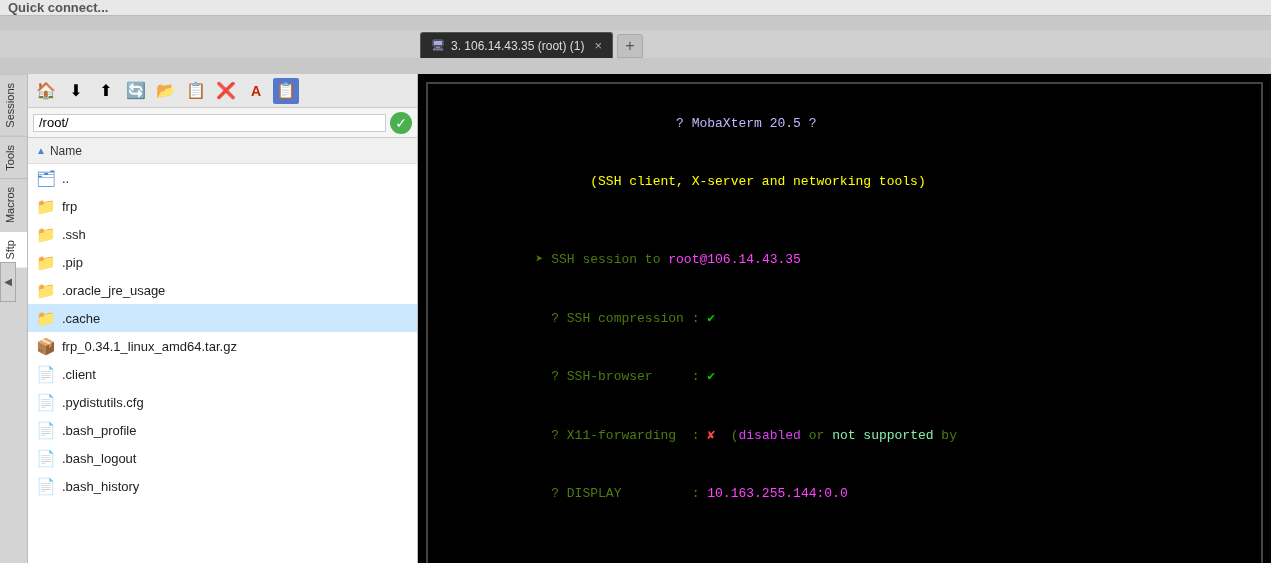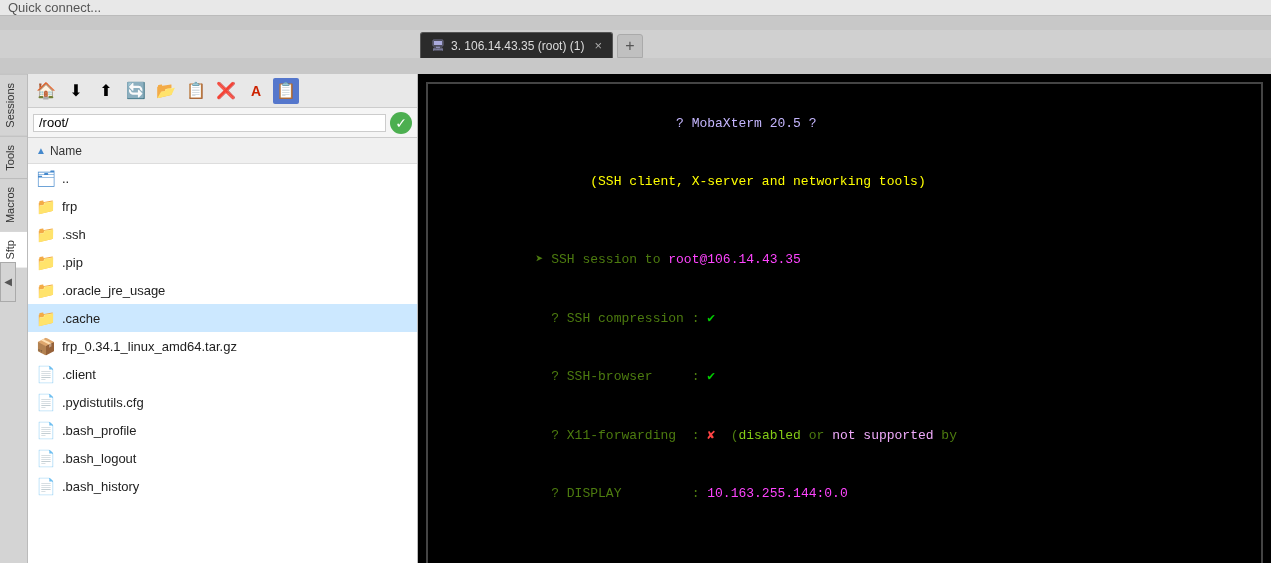--- a/index.html
+++ b/index.html
@@ -6,20 +6,21 @@
     body { font-family: 'Segoe UI', Arial, sans-serif; background: #c8c8c8; width: 1271px; height: 563px; overflow: hidden; display: flex; flex-direction: column; }
 
     
     .top-bar {
       display: flex;
       align-items: center;
       background: #e8e8e8;
       height: 30px;
       padding: 0 8px;
       border-bottom: 1px solid #bbb;
+      font-weight: bold;
     }
     .quick-connect {
       font-size: 13px;
       color: #555;
     }
 
     
     .tab-bar {
       display: flex;
       align-items: flex-end;
@@ -201,22 +202,22 @@
       background: #000;
     }
 
     
     .t-cyan { color: #c4b5fd; }
     .t-yellow { color: #ffff00; }
     .t-green { color: #00cc00; }
     .t-red { color: #ff4444; }
     .t-magenta { color: #ff44ff; }
     .t-white { color: #4d7c0f; }
-    .t-pink { color: #84cc16; }
-    .t-orange { color: #f0abfc; margin-top: 24px; }
+    .t-pink { color: #d946ef; }
+    .t-orange { color: #86efac; margin-top: 24px; }
 
     .terminal-line { white-space: pre; }
     @keyframes blink { 50% { opacity: 0; } }
 
     
     .collapse-btn {
       position: absolute;
       left: 0;
       top: 50%;
       transform: translateY(-50%);

